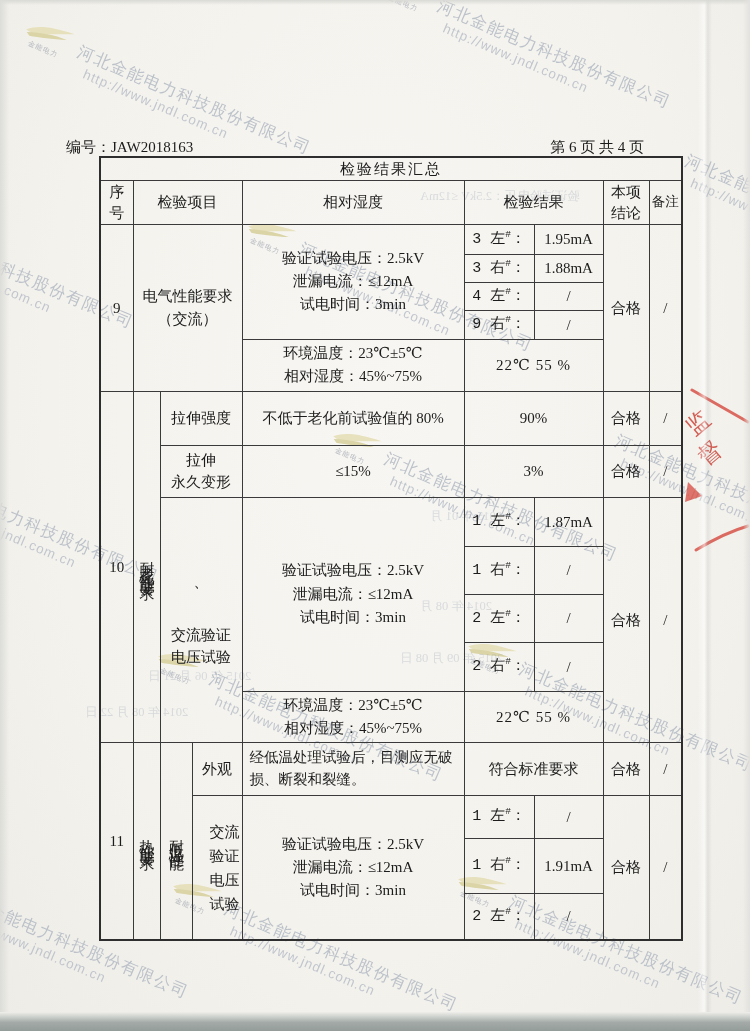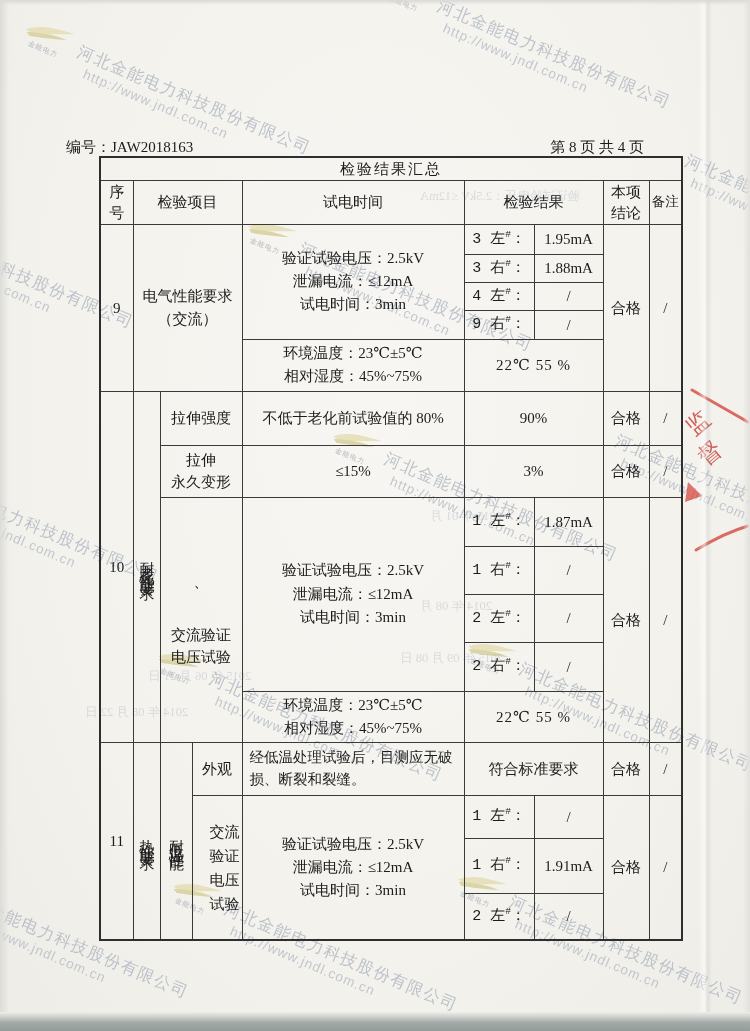--- a/index.html
+++ b/index.html
@@ -190,21 +190,21 @@
   <div class="art" style="left:430px;top:508px">2015 年 01 月</div>
   <div class="art" style="left:420px;top:598px">2014 年 08 月</div>
   <div class="art" style="left:400px;top:650px">2015 年 09 月 08 日</div>
   <div class="art" style="left:148px;top:668px">2015 年 06 月 21 日</div>
   <div class="art" style="left:85px;top:704px">2014 年 08 月 22 日</div>
 
   <div class="hdr">
   </div>
   <div class="meta">
     <span><i>编号：</i><i>JAW2018163</i></span>
-    <span>第 8 页  共 4 页</span>
+    <span>第 6 页  共 4 页</span>
   </div>
 
   <div class="tblwrap">
     <table>
       <colgroup>
         <col style="width:33px">
           <col style="width:27px">
           <col style="width:32px">
         <col style="width:50px">
           <col style="width:222px">
@@ -215,21 +215,21 @@
       </colgroup>
 
       <tbody>
           <tr style="height:23px">
         <td colspan="9" class="title-cell">检验结果汇总</td>
       </tr>
 
       <tr style="height:40px">
         <td class="thead">序号</td>
         <td colspan="3" class="thead">检验项目</td>
-        <td class="thead">试电时间</td>
+        <td class="thead">相对湿度</td>
         <td colspan="2" class="thead">检验结果</td>
         <td class="thead">本项结论</td>
         <td class="thead thead-sm">备注</td>
       </tr>
 
       <tr style="height:30px">
         <td rowspan="5">9</td>
         <td rowspan="5" colspan="3" class="name-lines">
           <div>电气性能要求</div>
           <div>（交流）</div>

